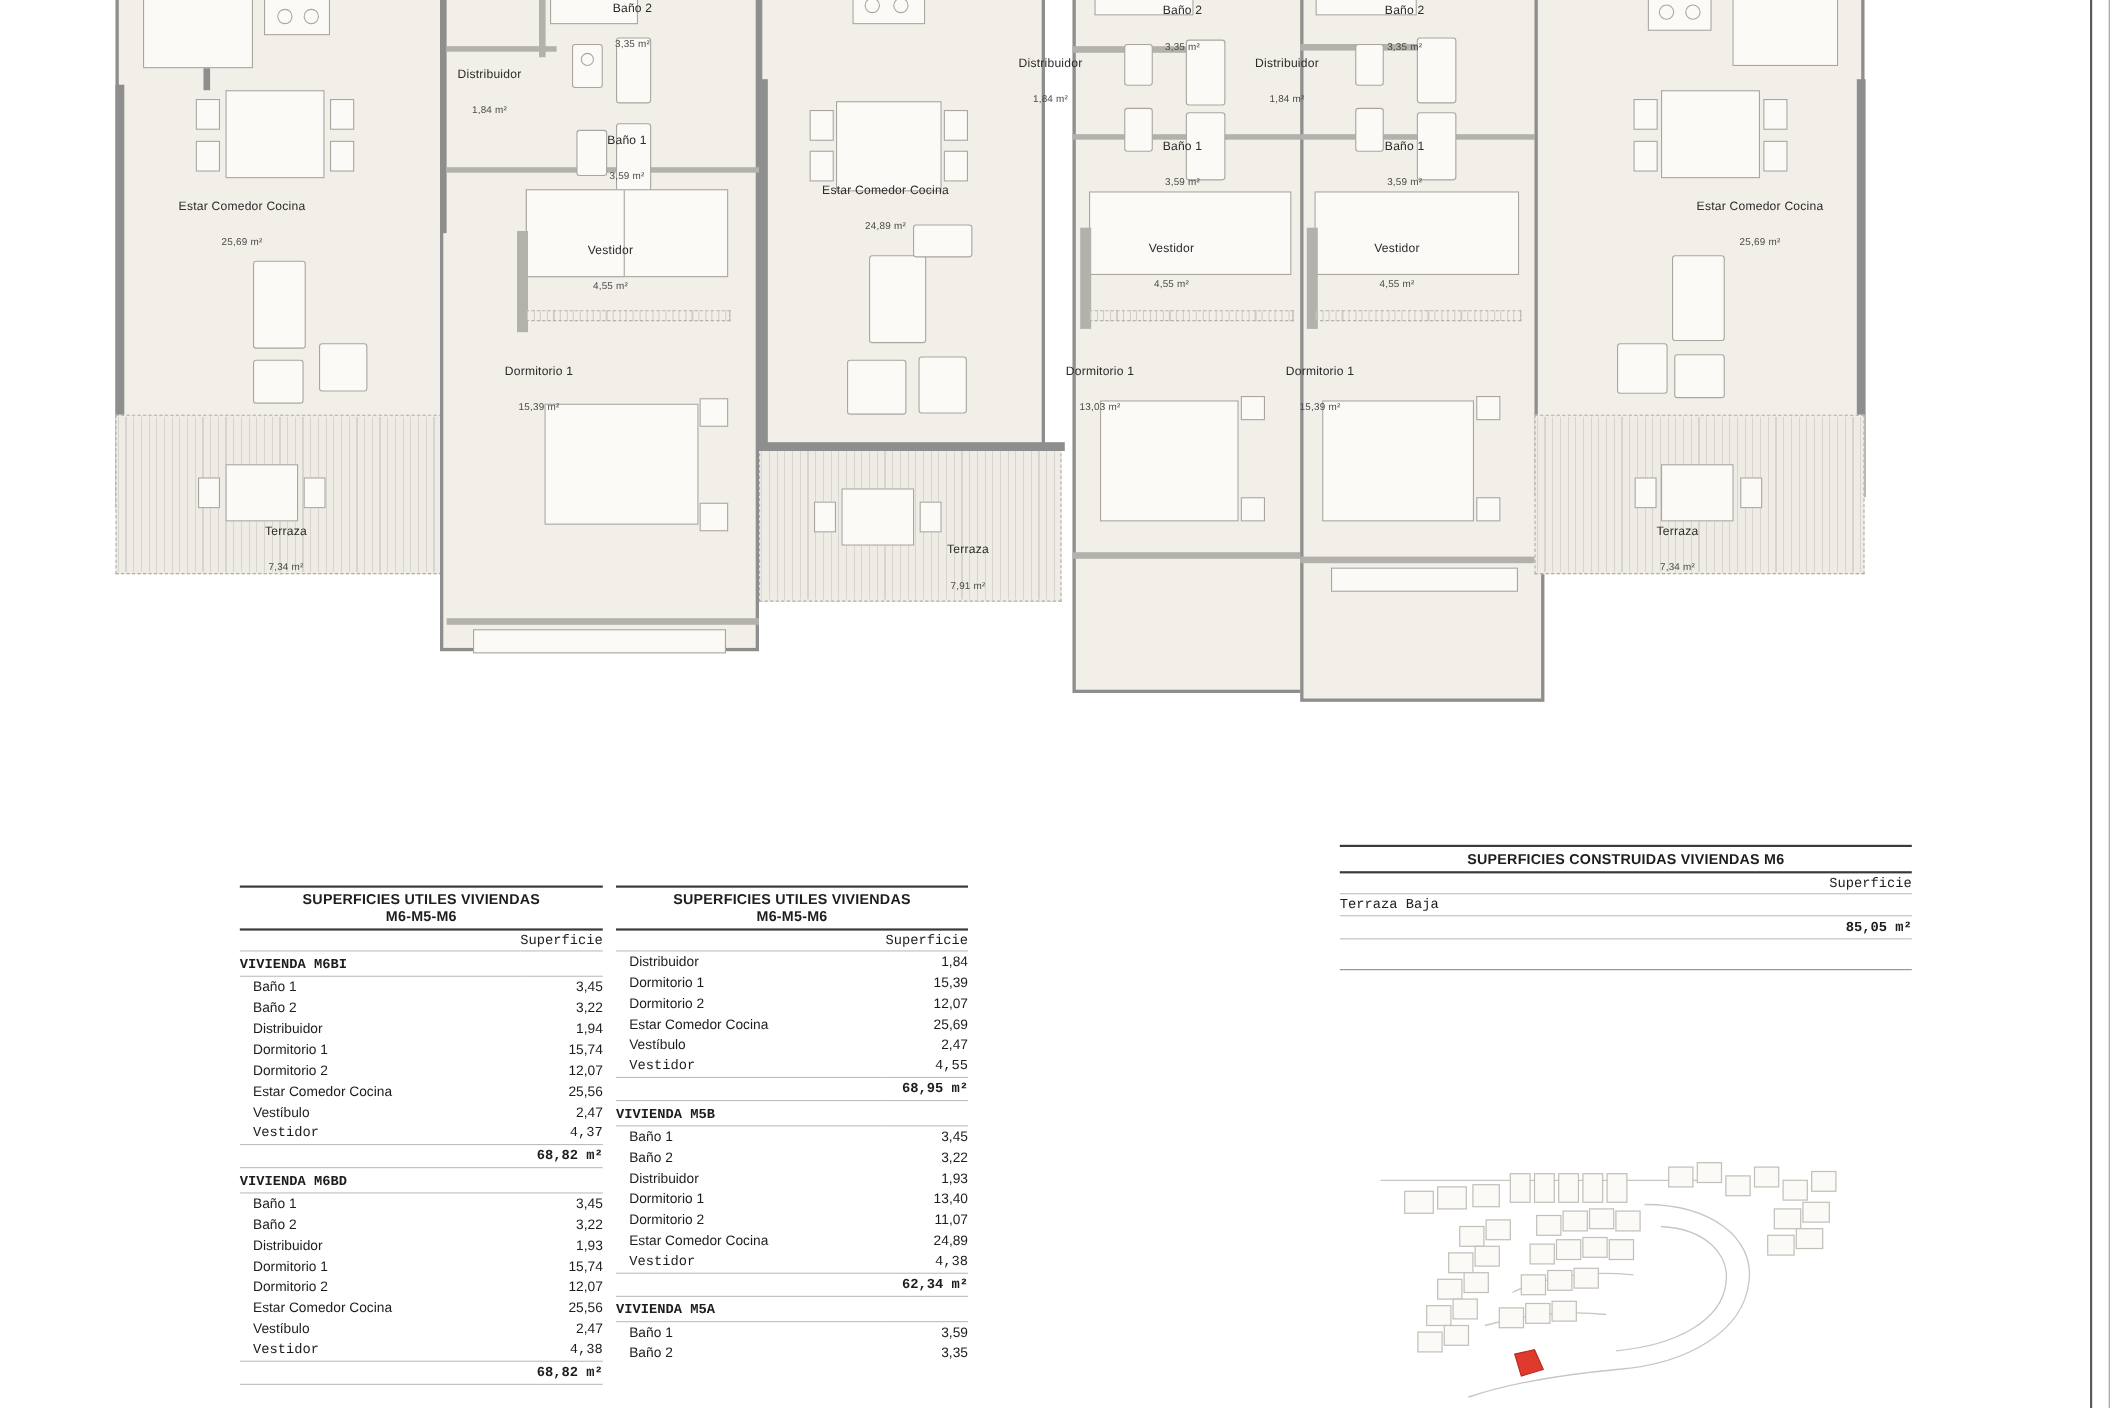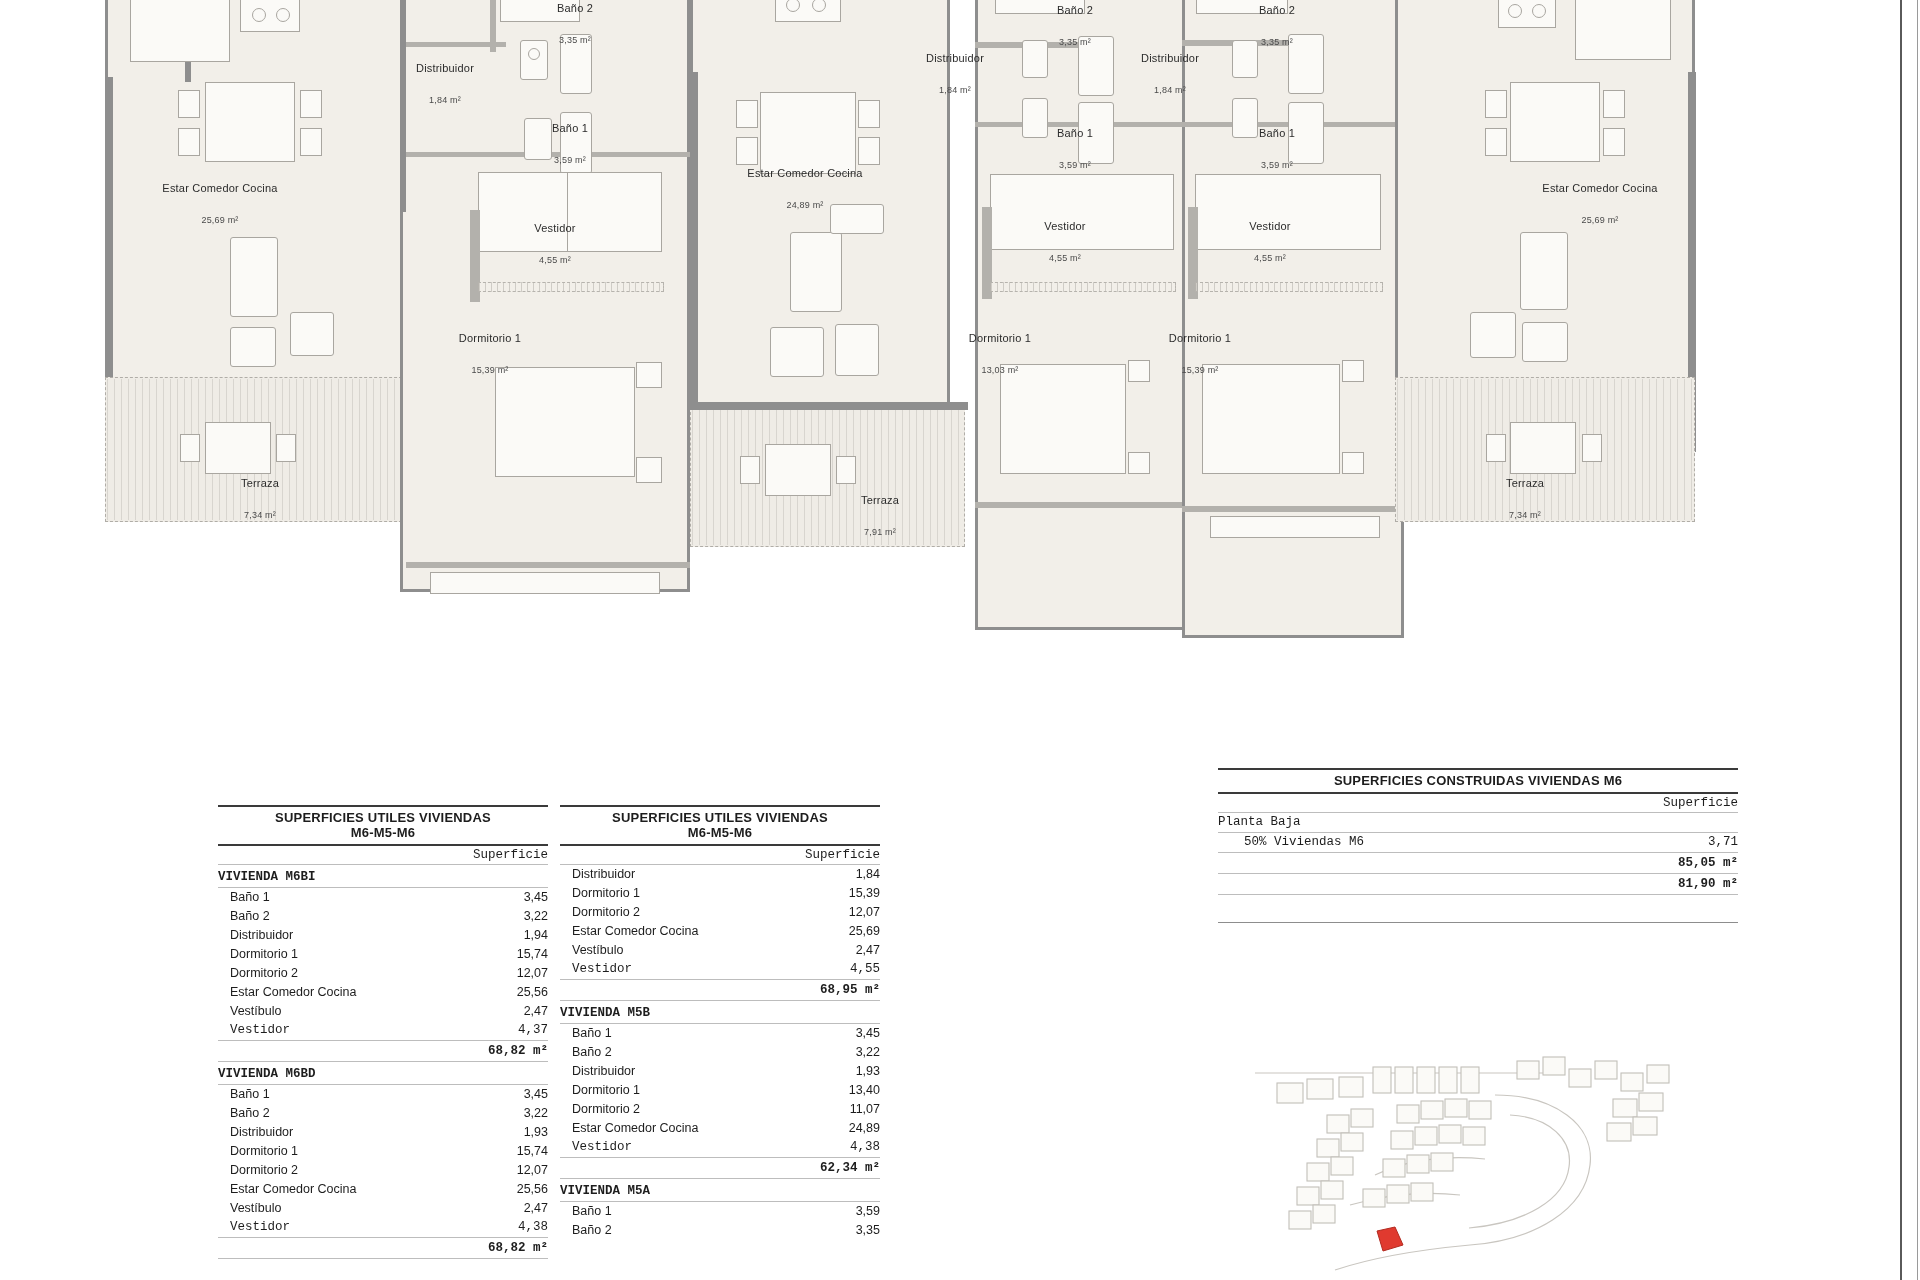--- a/index.html
+++ b/index.html
@@ -458,33 +458,26 @@
     <div class="title">SUPERFICIES CONSTRUIDAS VIVIENDAS M6</div>
     <div class="bar"></div>
     <table>
       <tbody>
           <tr class="hdr sub">
             <td></td>
         <td class="n">Superficie</td>
           </tr>
 
       <tr class="sub">
-            <td colspan="2">Planta Baja</td>
-          </tr>
-      <tr class="sub">
-            <td class="indent2">50% Viviendas M6</td>
-            <td class="n">3,71</td>
+            <td colspan="2">Terraza Baja</td>
           </tr>
       <tr class="tot sub">
             <td colspan="2">85,05 m²</td>
           </tr>
 
-      <tr class="tot sub">
-            <td colspan="2">81,90 m²</td>
-          </tr>
       <tr>
             <td colspan="2" style="height:22px"></td>
           </tr>
     </tbody>
       </table>
     <div class="barthin"></div>
   </div>
 
   <div class="site">
     <svg viewBox="0 0 440 230" xmlns="http://www.w3.org/2000/svg">

